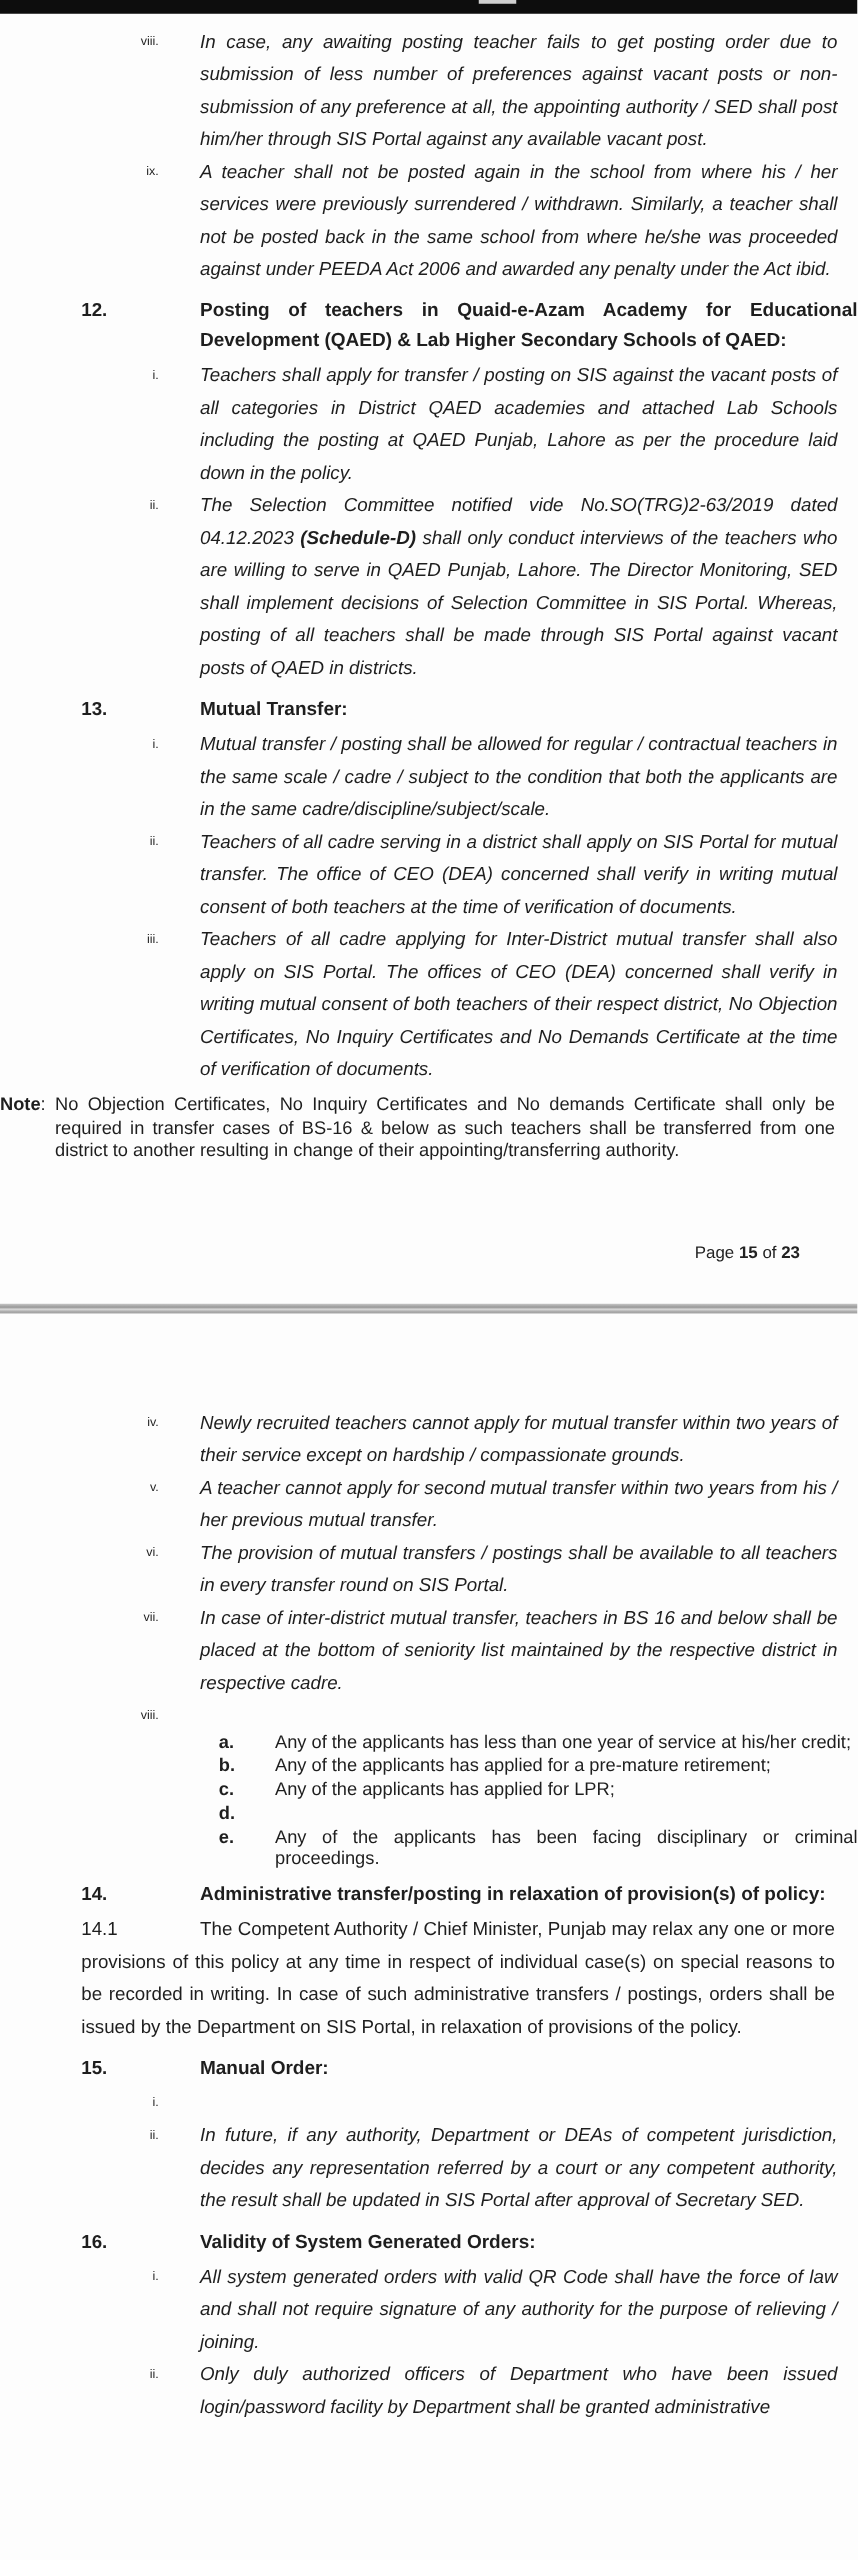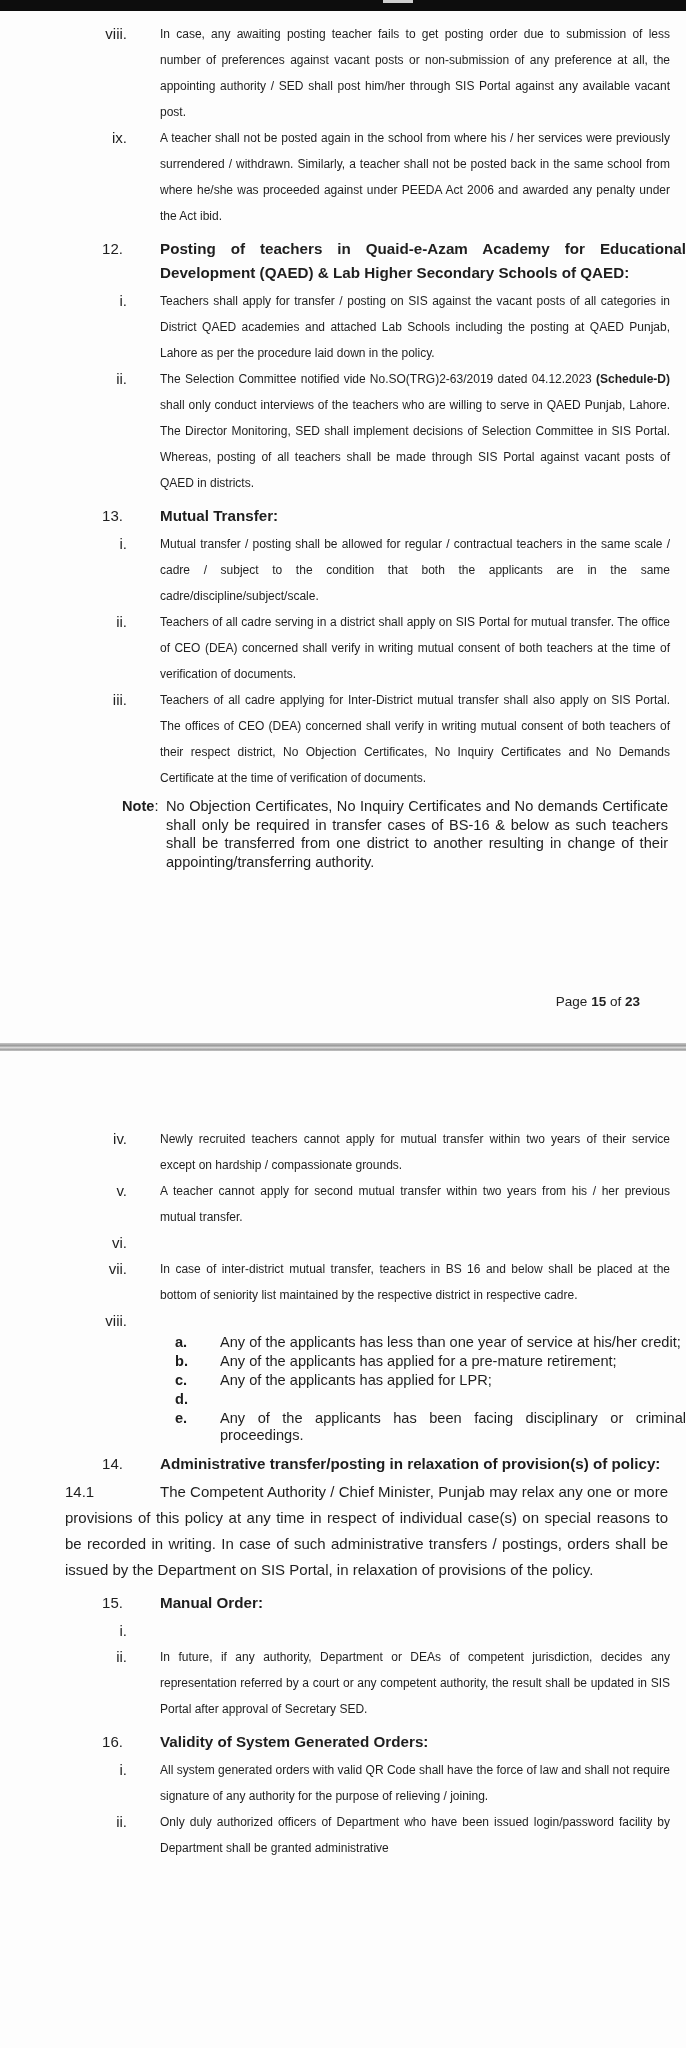--- a/index.html
+++ b/index.html
@@ -11,28 +11,28 @@
   .topbar { position:absolute; top:0; left:0; width:686px; height:11px; background:#0d0d0d; }
   .topbar-notch { position:absolute; top:0; left:383px; width:30px; height:3px; background:#cfcfcf; }
   .page { position:absolute; left:0; width:686px; overflow:hidden; box-sizing:border-box; }
   #page1 { top:11px; height:1032px; padding-top:10px; }
   #page2 { top:1108px; height:1106px; padding-top:18px; }
   .divider { position:absolute; top:1043px; left:0; width:686px; height:8px;
     background:linear-gradient(to bottom,#c6c6c6 0%,#989898 35%,#d9d9d9 55%,#9e9e9e 85%,#cccccc 100%); }
 
   .row { display:flex; }
   .item { padding-left:65px; }
-  .marker { width:62px; flex:none; text-align:right; font-size:15px; line-height:26px; }
-  .item-text { flex:1; margin-left:33px; padding-right:16px; font-size:12px; line-height:26px; text-align:justify; }
+  .marker { width:62px; flex:none; text-align:right; font-size:10px; line-height:26px; }
+  .item-text { flex:1; margin-left:33px; padding-right:16px; font-size:15px; line-height:26px; text-align:justify;font-style:italic; }
 
   .section { padding-left:65px; margin:8px 0 3px 0; }
-  .sec-num { width:95px; flex:none; font-weight:normal; font-size:15px; line-height:24px;text-align:center; }
+  .sec-num { width:95px; flex:none; font-weight:bold; font-size:15px; line-height:24px; }
   .sec-text { flex:1; font-weight:bold; font-size:15.2px; line-height:24px; text-align:justify; }
 
-  .note { display:flex; padding-left:122px; margin-top:6px; }
+  .note { display:flex; margin-top:6px; }
   .note-label { width:44px; flex:none; font-size:14.6px; line-height:18.5px; }
   .note-label .b { font-weight:bold; }
   .note-text { flex:1; padding-right:18px; font-size:14.6px; line-height:18.5px; text-align:justify; }
 
   .sub { display:flex; padding-left:175px; margin-bottom:2px; }
   .sub-marker { width:45px; flex:none; font-weight:bold; font-size:14.6px; line-height:17px; }
   .sub-text { flex:1; font-size:14.6px; line-height:17px; text-align:justify; }
 
   .para { padding:0 18px 0 65px; font-size:15px; line-height:26px; text-align:justify; }
   .para-label { display:inline-block; width:95px; }
@@ -98,20 +98,21 @@
     <div class="row item">
       <div class="marker">iv.</div>
       <div class="item-text"><span>Newly recruited teachers cannot apply for mutual transfer within two years of their service except on hardship / compassionate grounds.</span></div>
     </div>
     <div class="row item">
       <div class="marker">v.</div>
       <div class="item-text"><span>A teacher cannot apply for second mutual transfer within two years from his / her previous mutual transfer.</span></div>
     </div>
     <div class="row item">
       <div class="marker">vi.</div>
+      <div class="item-text"><span>The provision of mutual transfers / postings shall be available to all teachers in every transfer round on SIS Portal.</span></div>
     </div>
     <div class="row item">
       <div class="marker">vii.</div>
       <div class="item-text"><span>In case of inter-district mutual transfer, teachers in BS 16 and below shall be placed at the bottom of seniority list maintained by the respective district in respective cadre.</span></div>
     </div>
     <div class="row item">
       <div class="marker">viii.</div>
     </div>
     <div class="sub">
       <div class="sub-marker">a.</div>

